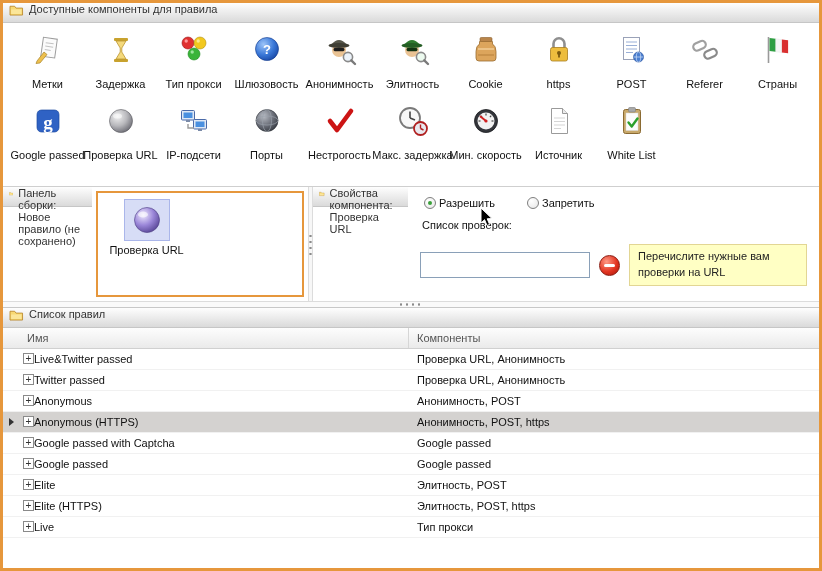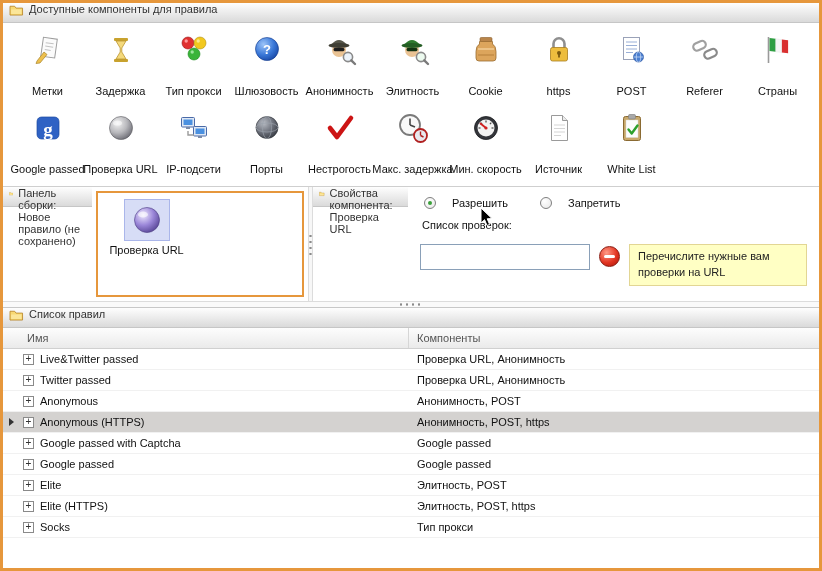--- a/index.html
+++ b/index.html
@@ -9,45 +9,45 @@
 
   .panel-header{flex:0 0 20px;height:20px;display:flex;align-items:flex-start;gap:5px;padding:0 6px;
     background:linear-gradient(#fefefe,#dadada);border-bottom:1px solid #c6c6c6;color:#333}
   .hicon{width:15px;height:13px;display:block}
 
   
   .components-panel{flex:0 0 183px;display:flex;flex-direction:column;background:#fff}
   .comp-body{flex:1;overflow:hidden}
   .comp-row{display:flex;padding-left:8px;margin-top:10px}
   .comp-item{width:73px;display:flex;flex-direction:column;align-items:center;cursor:default}
-  .comp-item .lbl{margin-top:18px;white-space:nowrap}
+  .comp-item .lbl{margin-top:11px;white-space:nowrap}
   .cicon{width:34px;height:34px;display:block}
 
   
   .middle{flex:0 0 115px;display:flex;border-top:1px solid #cfcfcf}
   .build-panel{width:409px;display:flex;flex-direction:row}
   .vsplitter{width:6px;display:flex;align-items:center;justify-content:center;background:#f7f7f7;
     border-left:1px solid #dcdcdc;border-right:1px solid #dcdcdc}
   .dots-v{width:3px;height:22px;background-image:radial-gradient(circle,#8a8a8a 1px,transparent 1.3px);background-size:3px 6px}
   .props-panel{flex:1;display:flex;flex-direction:row}
 
   .build-body{flex:1;padding:4px;position:relative;background:#fff}
   .build-canvas{height:100%;border:2px solid #e6973c;background:#fff;padding:5px;display:flex;align-items:flex-start}
   .selected-comp{display:flex;flex-direction:column;align-items:center;margin:1px 0 0 6px}
   .sel-iconbox{width:46px;height:42px;background:#d7ddf6;border:1px solid #aab6ea;display:flex;align-items:center;justify-content:center}
   .sel-label{margin-top:3px;white-space:nowrap}
   .cursor{position:absolute;left:388px;top:20px;pointer-events:none}
 
   .props-body{flex:1;padding:8px 12px;background:#fff}
   .radio-row{display:flex;align-items:center;margin:2px 0 10px 4px}
-  .radio{display:flex;align-items:center;gap:16px;margin-right:32px;cursor:default}
+  .radio{display:flex;align-items:center;gap:3px;margin-right:32px;cursor:default}
   .rb{width:12px;height:12px;border-radius:50%;border:1px solid #7f7f7f;background:radial-gradient(circle at 35% 30%,#ffffff,#e6e6e6);position:relative;flex:0 0 12px}
   .rb.checked::after{content:"";position:absolute;inset:3px;border-radius:50%;background:#3aa03a}
   .checks-label{margin:0 0 13px 2px}
-  .input-row{display:flex;align-items:flex-start;gap:9px}
+  .input-row{display:flex;align-items:center;gap:9px}
   input.checks{width:170px;height:26px;border:1px solid #8aa0b8;padding:2px 5px;font:inherit;background:#fff}
   .remove-btn{width:21px;height:21px;border-radius:50%;border:1px solid #8a1a10;margin-top:2px;flex:0 0 21px;
     background:radial-gradient(circle at 35% 30%,#ff9a86,#e23522 55%,#a81206);display:flex;align-items:center;justify-content:center;cursor:default}
   .remove-btn .bar{width:11px;height:3px;background:#fff;border-radius:1.5px}
   .hint{background:#ffffc4;border:1px solid #e2d694;padding:4px 8px;width:178px;line-height:1.45;color:#222}
 
   .hsplitter{flex:0 0 7px;display:flex;align-items:center;justify-content:center;background:#fafafa;
     border-top:1px solid #dcdcdc;border-bottom:1px solid #c8c8c8}
   .dots-h{width:26px;height:3px;background-image:radial-gradient(circle,#8a8a8a 1px,transparent 1.3px);background-size:6px 3px}
 
@@ -55,21 +55,21 @@
   .rules-panel{flex:1;display:flex;flex-direction:column;background:#5eead4}
   .table-header{flex:0 0 21px;display:flex;align-items:stretch;background:linear-gradient(#fdfdfd,#eaeaea);
     border-bottom:1px solid #d0d0d0;color:#555}
   .th-gutter{width:16px}
   .th-name{width:390px;display:flex;align-items:center;padding-left:8px;border-right:1px solid #d6d6d6}
   .th-comp{flex:1;display:flex;align-items:center;padding-left:8px}
   .t-row{flex:0 0 21px;display:flex;align-items:center;border-bottom:1px solid #f1f1f1;background:#fff}
   .t-row.selected{background:#d4d2d0}
   .gutter{width:16px;display:flex;align-items:center;justify-content:center;align-self:stretch}
   .sel-arrow{width:0;height:0;border-left:5px solid #333;border-top:4px solid transparent;border-bottom:4px solid transparent}
-  .cell-name{width:390px;display:flex;align-items:center;gap:6px;padding-left:4px;overflow:hidden;white-space:nowrap}
+  .cell-name{width:390px;display:flex;gap:0;padding-left:4px;overflow:hidden;white-space:nowrap}
   .expand{width:11px;height:11px;border:1px solid #8a8a8a;background:#fff;flex:0 0 11px;display:flex;align-items:center;justify-content:center;color:#333;font-size:10px;line-height:1}
   .expand::before{content:"+"}
   .cell-comp{flex:1;padding-left:8px;overflow:hidden;white-space:nowrap}
   .table-filler{flex:1;background:#fff}
 </style>
 </head>
 <body>
 
 <div class="window">
 
@@ -492,21 +492,21 @@
         <span class="expand"></span>
         <span>Elite (HTTPS)</span>
       </div>
       <div class="cell-comp">Элитность, POST, https</div>
     </div>
 
     <div class="t-row">
       <div class="gutter"></div>
       <div class="cell-name">
         <span class="expand"></span>
-        <span>Socks</span>
+        <span>Live</span>
       </div>
       <div class="cell-comp">Тип прокси</div>
     </div>
 
     <div class="table-filler"></div>
   </div>
 
 </div>
 
 </body></html>

